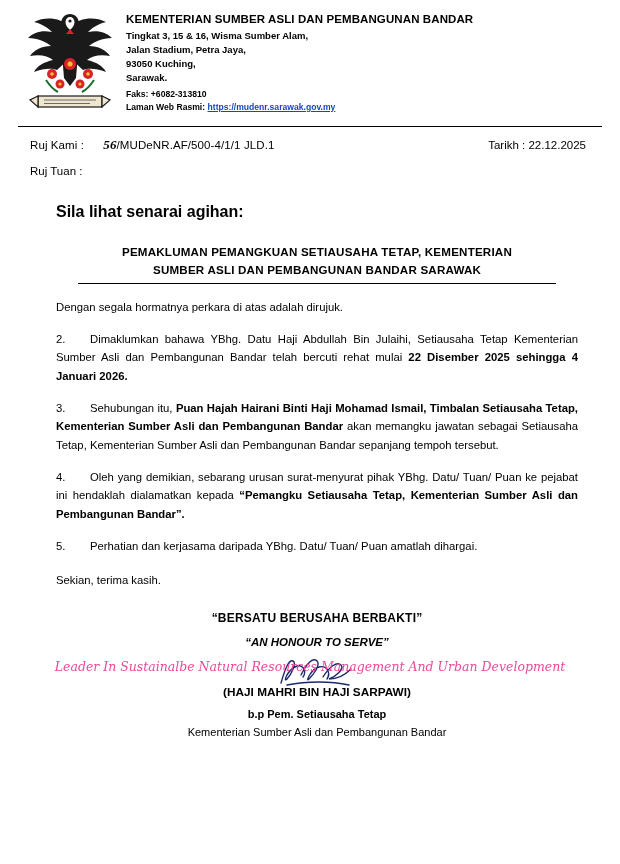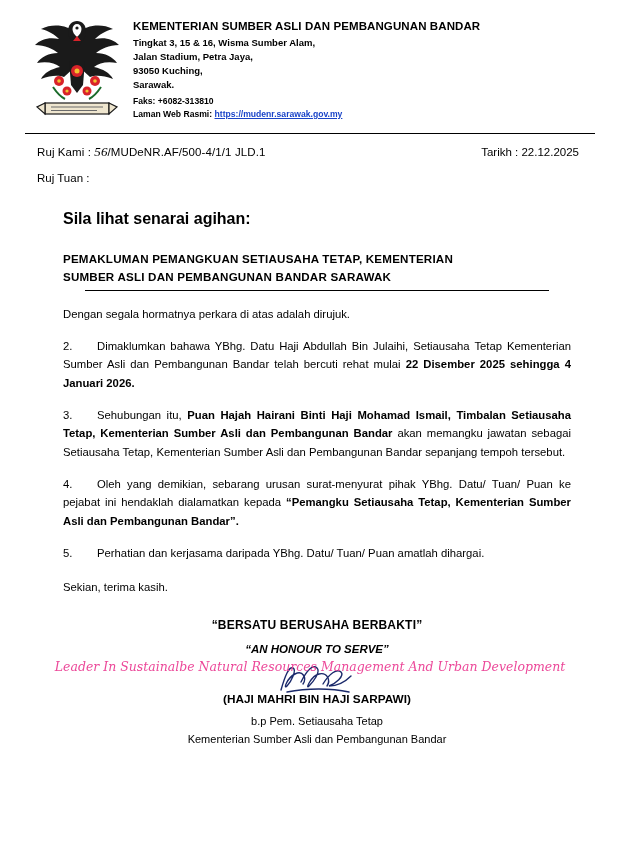--- a/index.html
+++ b/index.html
@@ -13,21 +13,21 @@
     font-family: "Liberation Sans", sans-serif;
     color: #000000;
     position: relative;
     overflow: hidden;
   }
   .page {
     width: 620px;
     height: 684px;
     position: relative;
     box-sizing: border-box;
-    padding: 7px;
+    padding: 0;
   }
 
   
   .letterhead {
     display: flex;
     align-items: flex-start;
     padding: 8px 20px 0 24px;
   }
   .crest {
     width: 92px;
@@ -77,21 +77,22 @@
     justify-content: space-between;
     align-items: baseline;
     padding: 10px 34px 0 30px;
     font-size: 11.5px;
   }
   .ref-left { letter-spacing: 0.1px; }
   .ref-num {
     font-family: "Liberation Serif", serif;
     font-style: italic;
     font-size: 13px;
-    font-weight: normal;
+    font-weight: bold;
+    margin-left: 16px;
   }
   .ref-tuan {
     padding: 12px 0 0 30px;
     font-size: 11.5px;
   }
 
   
   .body {
     padding: 0 42px 0 56px;
     font-size: 11.3px;
@@ -102,21 +103,21 @@
     margin-top: 22px;
     font-weight: bold;
     font-size: 16px;
   }
   .salut {
     margin-top: 18px;
     font-size: 11.5px;
   }
   .subject {
     margin-top: 18px;
-    text-align: left;
+    text-align: center;
     font-weight: bold;
     font-size: 11.6px;
     line-height: 1.55;
     letter-spacing: 0.2px;
   }
   .subject-rule {
     height: 1px;
     background: #000;
     margin: 4px 22px 0 22px;
   }
@@ -156,20 +157,21 @@
   }
   .signature-mark svg { display:block; margin: 0 auto; }
   .sig-name {
     font-weight: bold;
     font-size: 11.8px;
     margin-top: -4px;
   }
   .sig-title {
     font-size: 11px;
     margin-top: 3px;
+    font-weight: bold;
   }
   .sig-dept {
     font-size: 11px;
     margin-top: 1px;
   }
 
   
   .footer {
     position: absolute;
     bottom: 10px;

